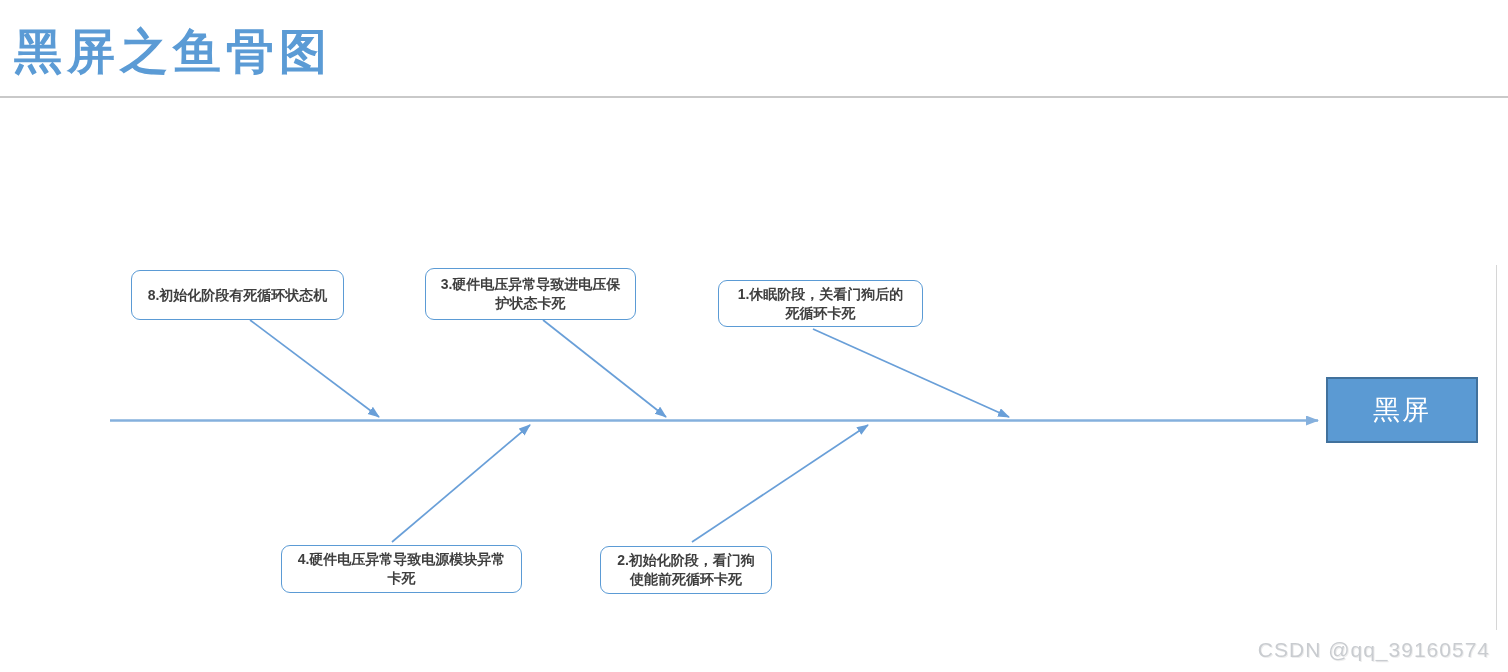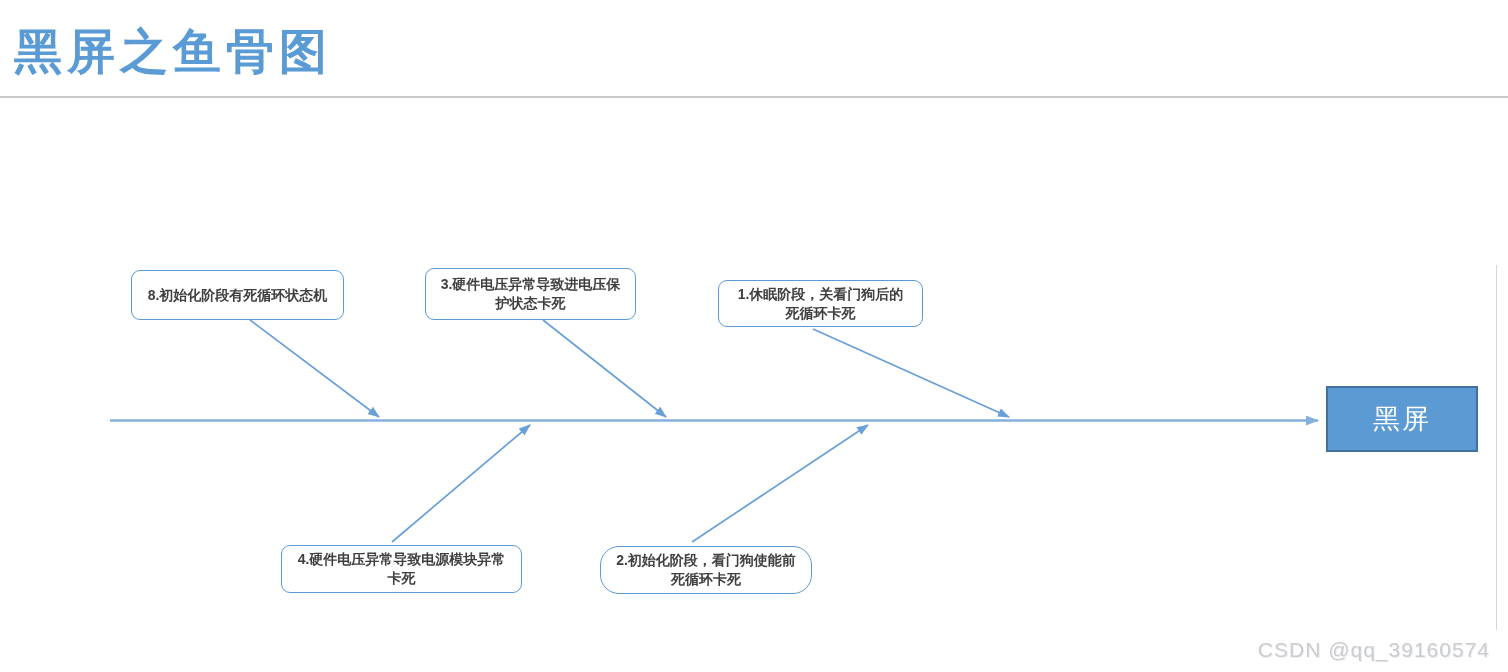--- a/index.html
+++ b/index.html
@@ -34,23 +34,23 @@
 
   .cause-box{position:absolute;display:flex;align-items:center;justify-content:center;
     text-align:center;background:#ffffff;
     border:1.5px solid var(--cause-border);border-radius:9px;
     font-size:14px;font-weight:bold;color:var(--cause-text);
     line-height:1.35;padding:4px 14px;}
   .cause-5{left:131px;top:172px;width:213px;height:50px;}
   .cause-3{left:425px;top:170px;width:211px;height:52px;}
   .cause-1{left:718px;top:182px;width:205px;height:47px;}
   .cause-4{left:281px;top:447px;width:241px;height:48px;}
-  .cause-2{left:600px;top:448px;width:212px;height:48px;border-radius:19px;}
+  .cause-2{left:600px;top:448px;width:172px;height:48px;}
 
-  .effect-box{position:absolute;left:1326px;top:288px;width:152px;height:66px;
+  .effect-box{position:absolute;left:1326px;top:279px;width:152px;height:66px;
     background:var(--effect-fill);border:2px solid var(--effect-border);
     display:flex;align-items:center;justify-content:center;
     color:var(--effect-text);font-size:27px;letter-spacing:2px;}
 
   .edge-line{position:absolute;left:1496px;top:167px;width:1px;height:365px;
     background:#d6d6d6;}
 
   .watermark{position:absolute;right:18px;top:540px;
     font-size:21px;color:var(--watermark-gray);letter-spacing:1px;
     text-shadow:1px 1px 0 #eeeeee;white-space:nowrap;}

